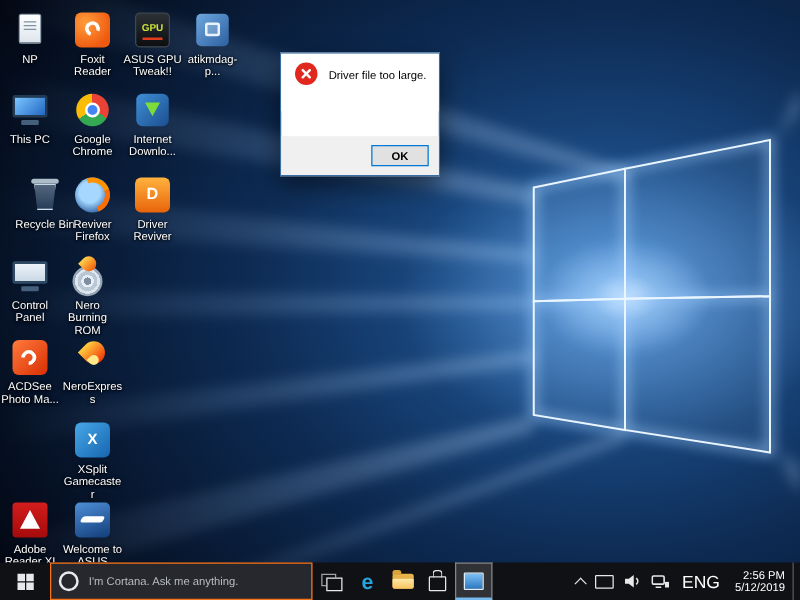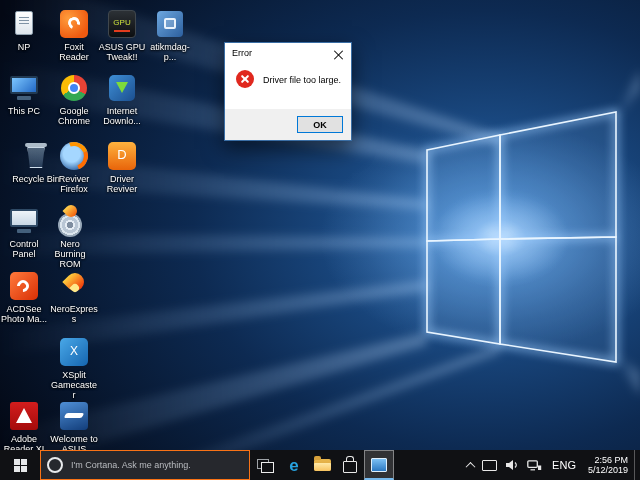--- a/index.html
+++ b/index.html
@@ -4,21 +4,21 @@
 <style>
   html,body{margin:0;padding:0;background:#222;font-family:"Liberation Sans",sans-serif;}
   .screen{position:relative;width:640px;height:480px;overflow:hidden;background:#061126;}
   .wallpaper{position:absolute;inset:0;}
 
   
   .desk-grid{position:absolute;inset:0 0 30px 0;}
   .desk-item{position:absolute;width:48px;text-align:center;cursor:default;}
   .ic{width:34px;height:32px;margin:0 auto;position:relative;}
   .ic::before,.ic::after{content:"";position:absolute;box-sizing:border-box;}
-  .ic-text{position:absolute;left:0;right:0;text-align:center;font-weight:400;color:#fff;z-index:2;}
+  .ic-text{position:absolute;left:0;right:0;text-align:center;font-weight:700;color:#fff;z-index:2;}
   .desk-label{margin-top:2px;font-size:9px;line-height:10px;color:#fff;
     text-shadow:0 1px 2px #000,0 0 3px rgba(0,0,0,.9);word-wrap:break-word;}
 
   .ic-np::before{left:8px;top:3px;width:18px;height:24px;background:linear-gradient(#fff,#dde5ec);border:1px solid #8fa0ae;border-radius:2px;}
   .ic-np::after{left:12px;top:9px;width:10px;height:1px;background:#7f93a5;box-shadow:0 3px 0 #7f93a5,0 6px 0 #7f93a5;}
 
   .ic-foxit::before{left:3px;top:2px;width:28px;height:28px;border-radius:5px;background:radial-gradient(circle at 30% 30%,#ff9d3c,#ef5a10 75%);}
   .ic-foxit::after{left:11px;top:9px;width:12px;height:12px;border:3px solid #fff;border-radius:50%;border-bottom-color:transparent;transform:rotate(-25deg);}
 
   .ic-gputweak::before{left:3px;top:2px;width:28px;height:28px;border-radius:4px;background:linear-gradient(#2c3136,#0c0e10);border:1px solid #40474d;}
@@ -110,21 +110,21 @@
   .folder-icon::before{content:"";position:absolute;top:-3px;left:0;width:7px;height:4px;background:#d8a23c;border-radius:2px 2px 0 0;}
   .folder-icon::after{content:"";position:absolute;left:0;bottom:0;width:17px;height:8px;background:linear-gradient(#ffe9a8,#f7c35f);border-radius:1px 1px 2px 2px;}
   .bag-icon{position:relative;width:12px;height:10px;border:1.5px solid #e8e8e8;border-radius:1px;margin-top:4px;}
   .bag-icon::before{content:"";position:absolute;top:-6px;left:2px;width:6px;height:5px;border:1.5px solid #e8e8e8;border-bottom:none;border-radius:3px 3px 0 0;}
   .active-app{width:30px;background:rgba(255,255,255,.14);border:1px solid rgba(255,255,255,.4);border-bottom:2px solid #76b9ed;box-sizing:border-box;}
   .appwin-icon{width:14px;height:12px;background:linear-gradient(#7cc0f4,#2b78c2);border:1px solid #dfeffc;border-radius:1px;}
   .tray{margin-left:auto;display:flex;align-items:center;}
   .tray-btn{display:flex;align-items:center;justify-content:center;height:100%;padding:0 4px;cursor:pointer;}
   .chev{width:6px;height:6px;border-left:1.5px solid #e8e8e8;border-top:1.5px solid #e8e8e8;transform:rotate(45deg) translate(1px,1px);}
   .disp-icon{width:13px;height:9px;border:1.5px solid #e8e8e8;border-radius:1px;}
-  .lang-label{font-size:11px;color:#fff;padding:0 6px;}
+  .lang-label{font-size:14px;color:#fff;padding:0 6px;}
   .clock{text-align:right;font-size:9px;color:#fff;line-height:10px;padding:0 6px;}
   .show-desktop{width:5px;border-left:1px solid rgba(255,255,255,.3);height:100%;}
 </style>
 </head>
 <body>
 
 <div class="screen">
 
   <svg class="wallpaper" width="640" height="480" viewBox="0 0 640 480">
     <defs>
@@ -246,26 +246,20 @@
         <div class="ic ic-reader"></div>
         <div class="desk-label">Adobe Reader XI</div>
       </div>
       <div class="desk-item" style="left: 50px; top: 400px;">
         <div class="ic ic-asus"></div>
         <div class="desk-label">Welcome to ASUS Produ...</div>
       </div>
     </div>
 
   <div class="dialog">
-    <div class="dialog-titlebar">
-      <span class="dialog-title">Error</span>
-      <div class="dialog-close">
-        <div class="x-icon"></div>
-      </div>
-    </div>
     <div class="dialog-body">
       <div class="error-icon"></div>
       <div class="dialog-message">Driver file too large.</div>
     </div>
     <div class="dialog-footer">
       <button class="ok-button">OK</button>
     </div>
   </div>
 
   <div class="taskbar">

